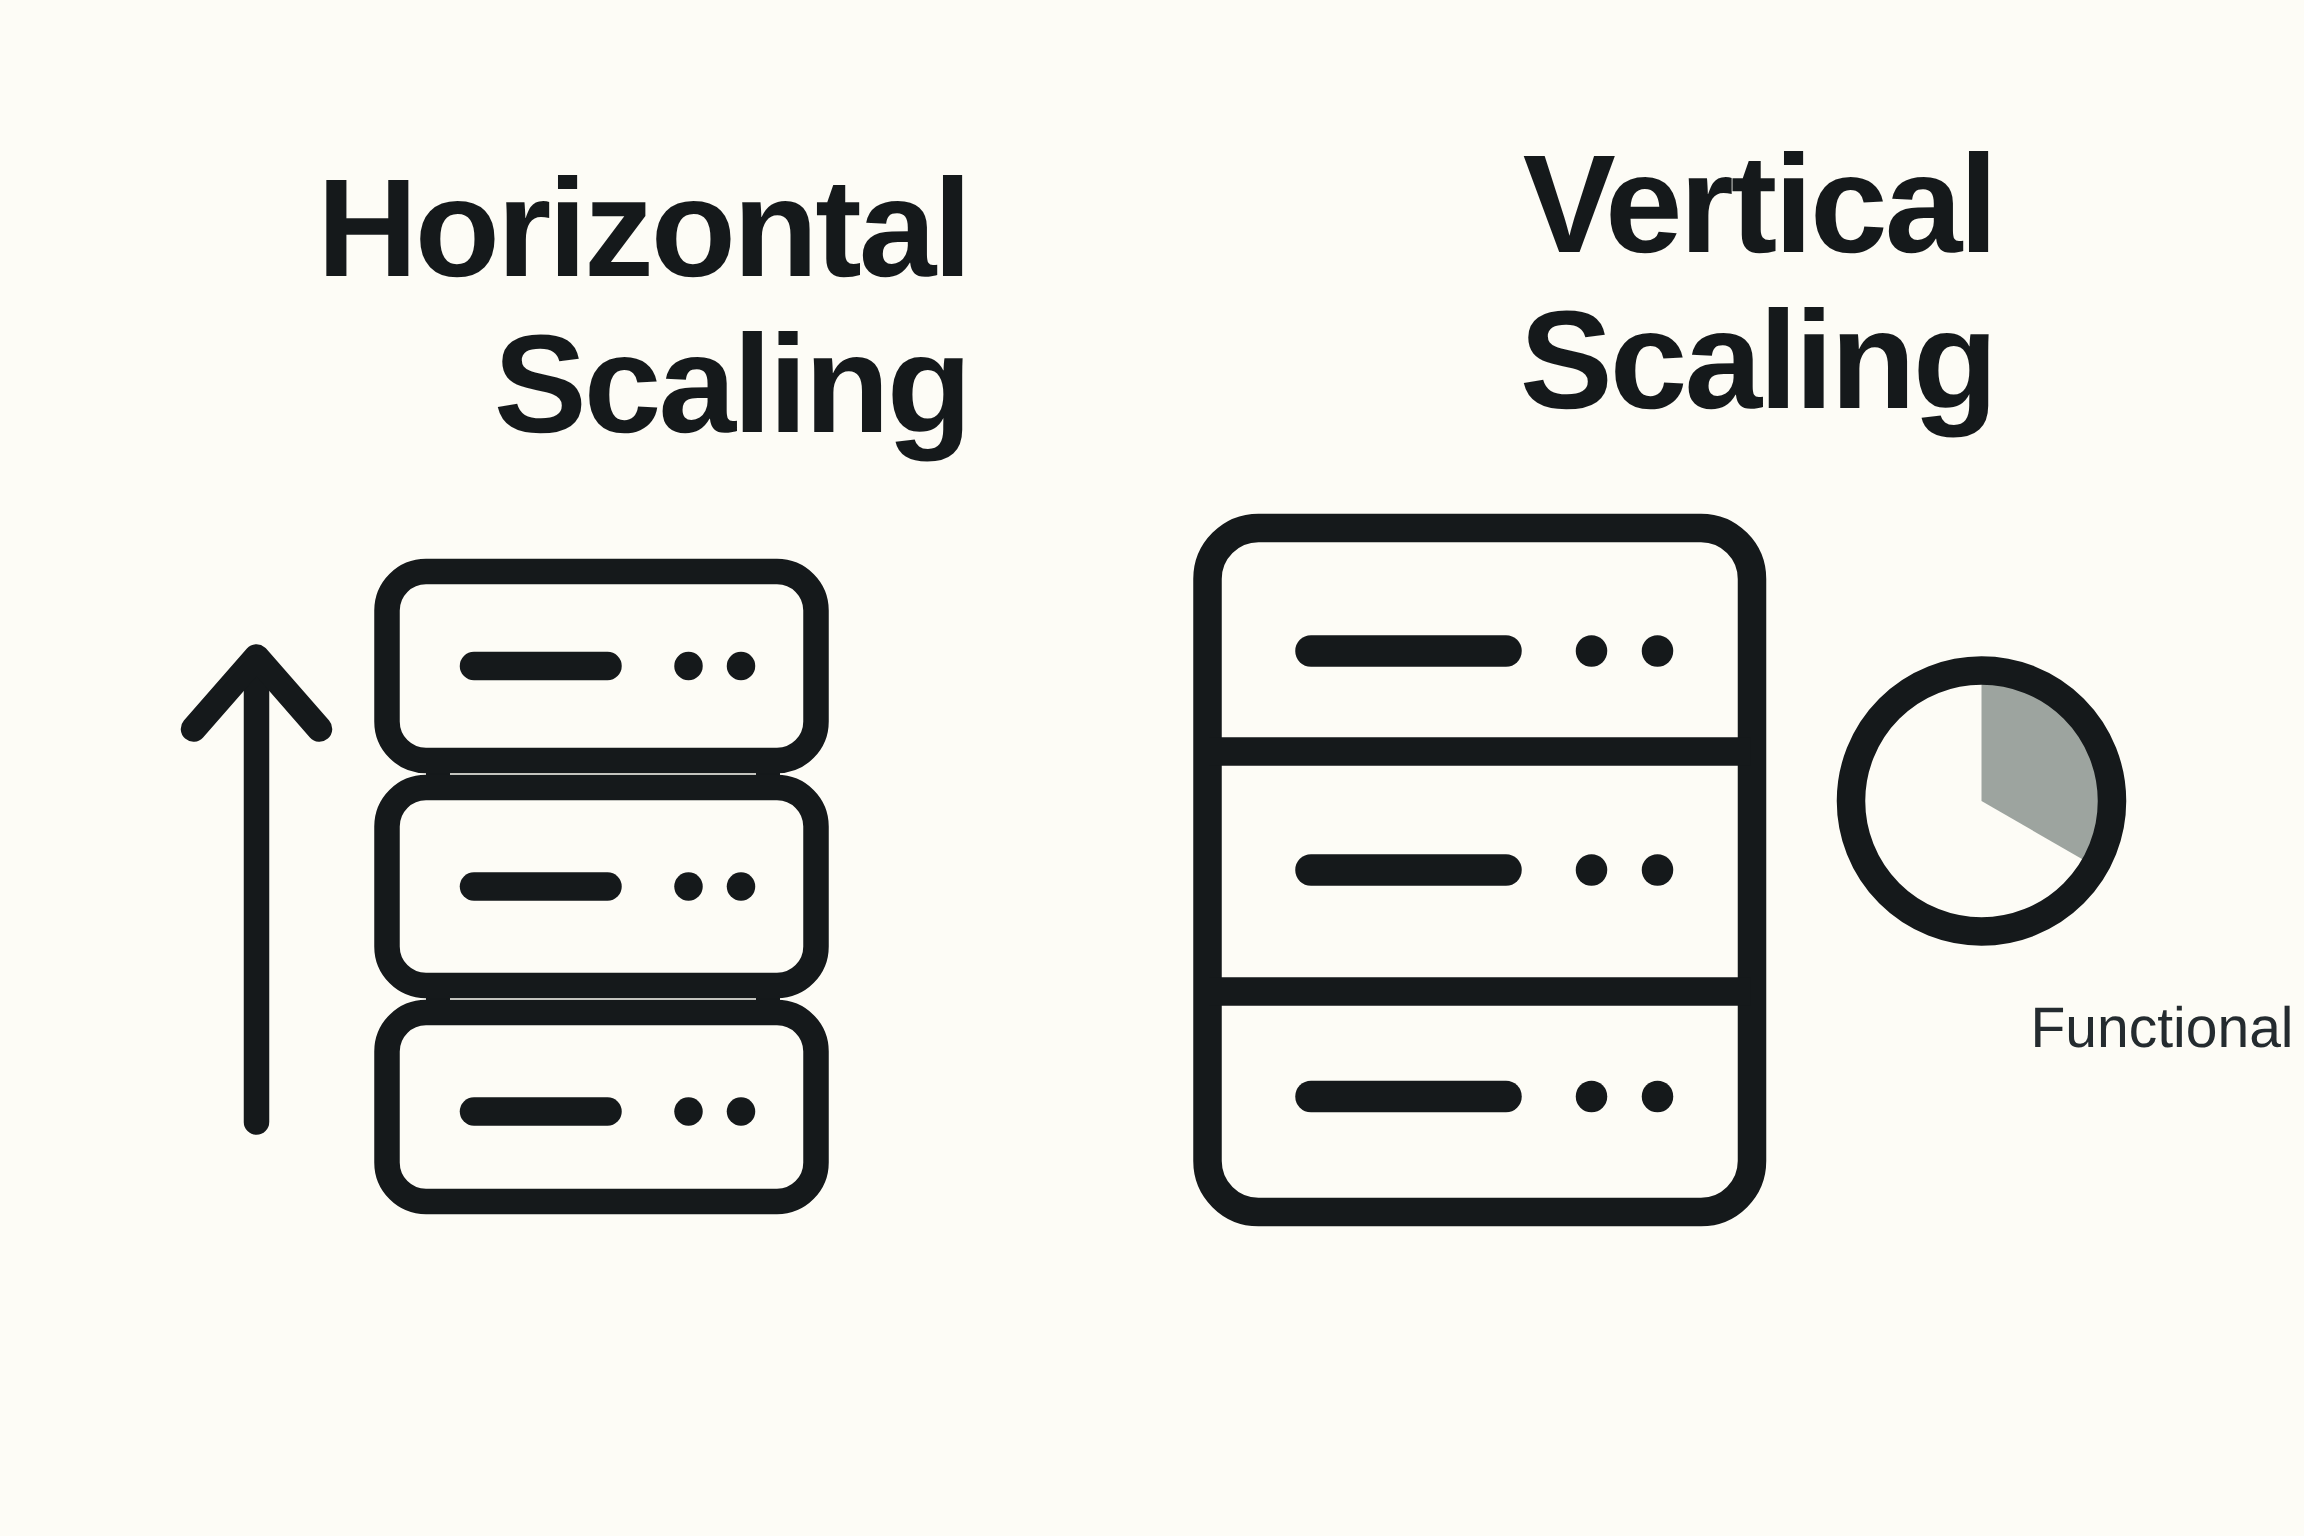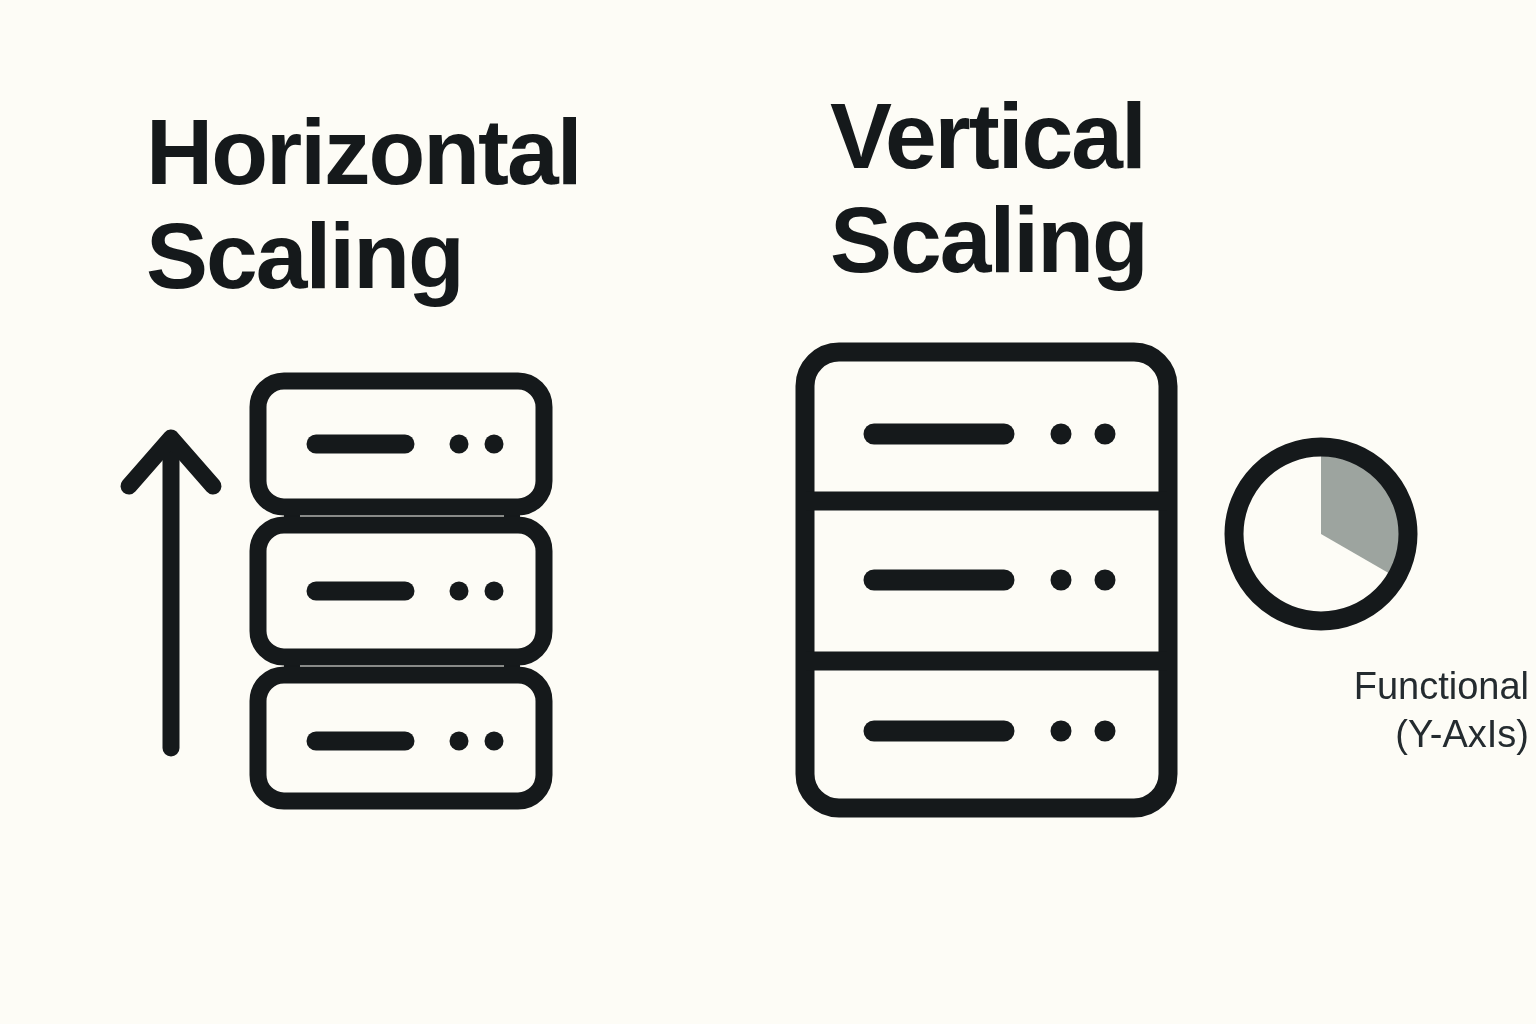--- a/index.html
+++ b/index.html
@@ -6,21 +6,21 @@
   #canvas{
     position:relative;
     width:1536px;height:1024px;
     background:var(--bg,#fdfcf6);
     overflow:hidden;
     font-family:"Liberation Sans", sans-serif;
   }
   .title{
     position:absolute;
     width:500px;
-    text-align:left;
+    text-align:right;
     font-size:93px;
     font-weight:700;
     letter-spacing:-2px;
     line-height:104px;
     color:var(--ink,#15191b);
     white-space:nowrap;
   }
   .title .line{white-space:nowrap;}
   #title-left{left:146px;top:100px;}
   #title-right{left:830px;top:84px;}
@@ -109,16 +109,15 @@
     </g>
 
     <g>
       <path class="fill-slice" d="M1321,452 A82,82 0 0 1 1392,575 L1321,534 Z"></path>
       <circle class="stroke-ink" stroke-width="19" cx="1321" cy="534" r="87"></circle>
     </g>
   </svg>
 
   <div class="caption">
     <div class="line">Functional</div>
-    <div class="line">(Y-AxIs)</div>
   </div>
 
 </div>
 
 </body></html>

